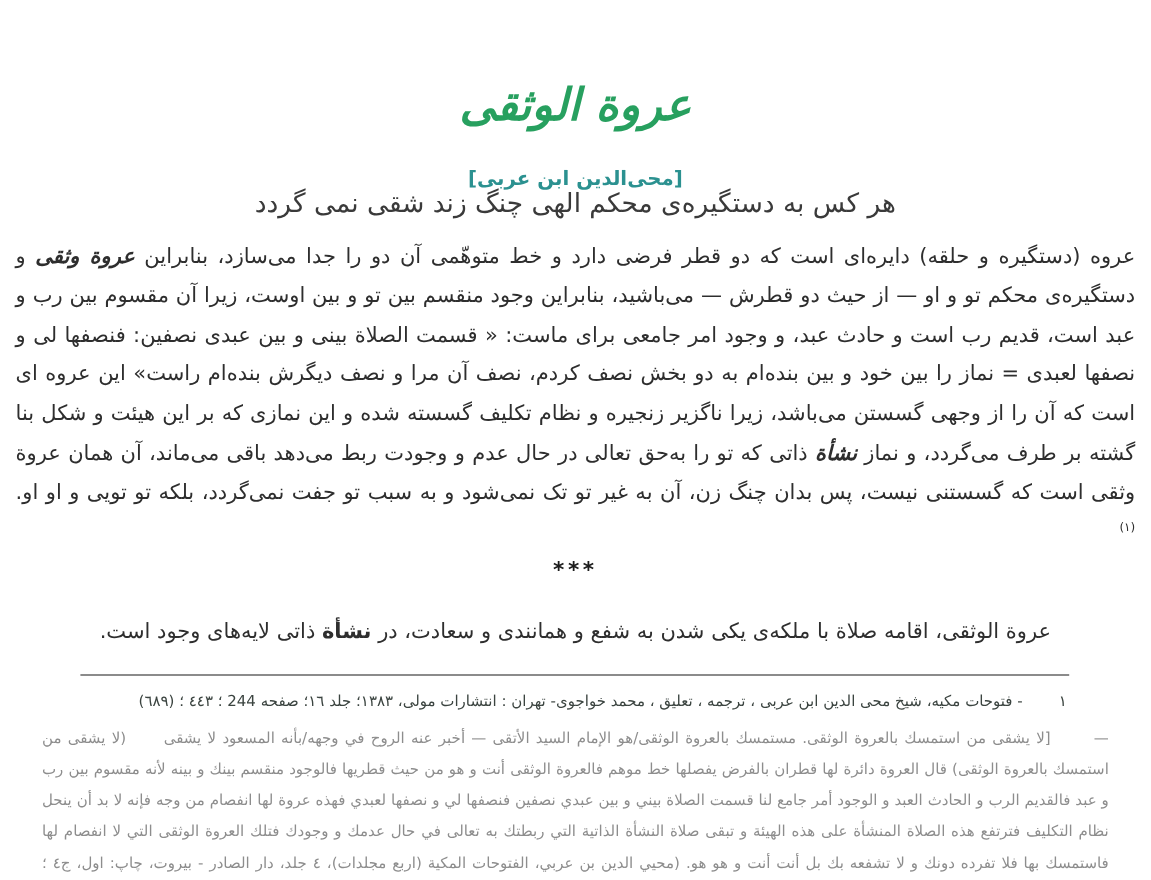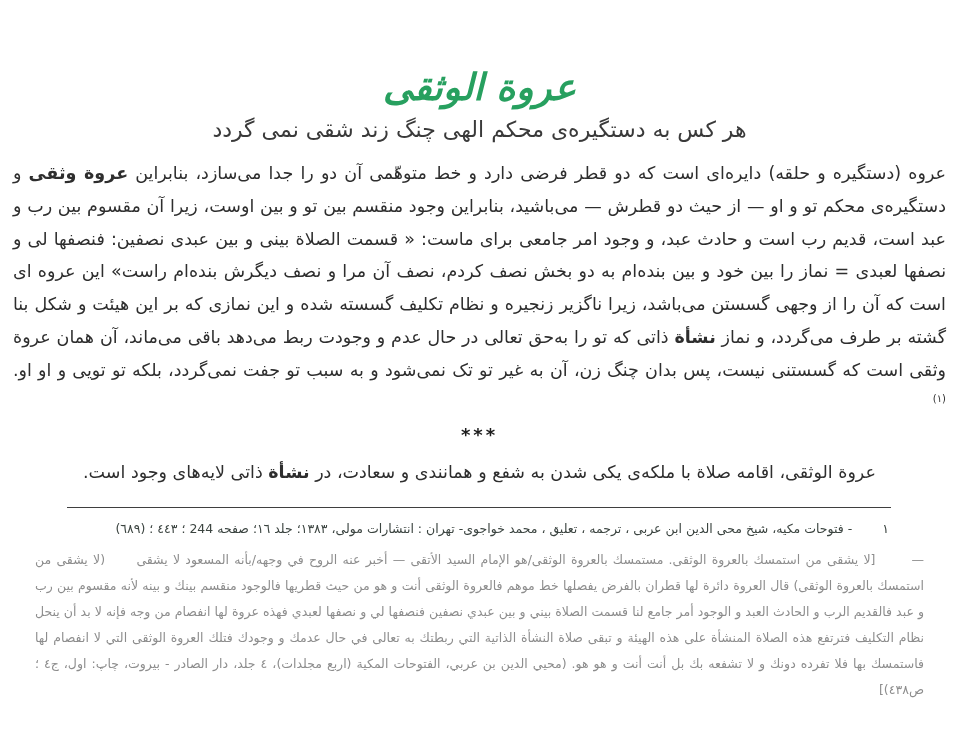--- a/index.html
+++ b/index.html
@@ -42,34 +42,34 @@
     font-size:22px;
     color:#3a3a3a;
   }
   .main-paragraph{
     margin-top:15px;
     font-size:17.5px;
     line-height:32.8px;
     text-align:justify;
     color:var(--ink);
   }
-  .main-paragraph .b{font-weight:bold;}
+  .main-paragraph .b{font-weight:bold;font-style:italic;}
   sup{font-size:10px;vertical-align:super;line-height:0;}
   .separator{
     text-align:center;
     font-size:18px;
     font-weight:bold;
     letter-spacing:3px;
     margin-top:5px;
     color:#1d1d1d;
   }
   .summary-line{
     text-align:center;
     font-size:17.5px;
-    margin-top:17px;
+    margin-top:31px;
     color:var(--ink);
   }
   .summary-line .b{font-weight:bold;}
   .footnote-divider{
     border:none;
     border-top:1.6px solid #3f3f3f;
     margin:25px 55px 0 54px;
   }
   .footnote-1{
     margin:13px 57px 0 55px;
@@ -87,20 +87,21 @@
   }
   .footnote-2 .fn-marker{margin-left:36px;}
 </style>
 </head>
 <body>
 
 <div class="page">
 
   <div class="title-calligraphy">عروة الوثقی</div>
 
+  <div class="section-heading">[محی‌الدین ابن عربی]</div>
 
   <div class="verse-line">هر کس به دستگیره‌ی محکم الهی چنگ زند شقی نمی گردد</div>
 
   <div class="main-paragraph"><span>عروه (دستگیره و حلقه) دایره‌ای است که دو قطر فرضی دارد و خط متوهّمی آن دو را جدا می‌سازد، بنابراین </span><span class="b">عروة وثقی</span><span> و دستگیره‌ی محکم تو و او — از حیث دو قطرش — می‌باشید، بنابراین وجود منقسم بین تو و بین اوست، زیرا آن مقسوم بین رب و عبد است، قدیم رب است و حادث عبد، و وجود امر جامعی برای ماست: « قسمت الصلاة بینی و بین عبدی نصفین: فنصفها لی و نصفها لعبدی = نماز را بین خود و بین بنده‌ام به دو بخش نصف کردم، نصف آن مرا و نصف دیگرش بنده‌ام راست» این عروه ای است که آن را از وجهی گسستن می‌باشد، زیرا ناگزیر زنجیره و نظام تکلیف گسسته شده و این نمازی که بر این هیئت و شکل بنا گشته بر طرف می‌گردد، و نماز </span><span class="b">نشأة</span><span> ذاتی که تو را به‌حق تعالی در حال عدم و وجودت ربط می‌دهد باقی می‌ماند، آن همان عروة وثقی است که گسستنی نیست، پس بدان چنگ زن، آن به غیر تو تک نمی‌شود و به سبب تو جفت نمی‌گردد، بلکه تو تویی و او او. </span><sup>(١)</sup></div>
 
   <div class="separator">***</div>
 
 
   <div class="summary-line"><span>عروة الوثقی، اقامه صلاة با ملکه‌ی یکی شدن به شفع و همانندی و سعادت، در </span><span class="b">نشأة</span><span> ذاتی لایه‌های وجود است.</span></div>
 

